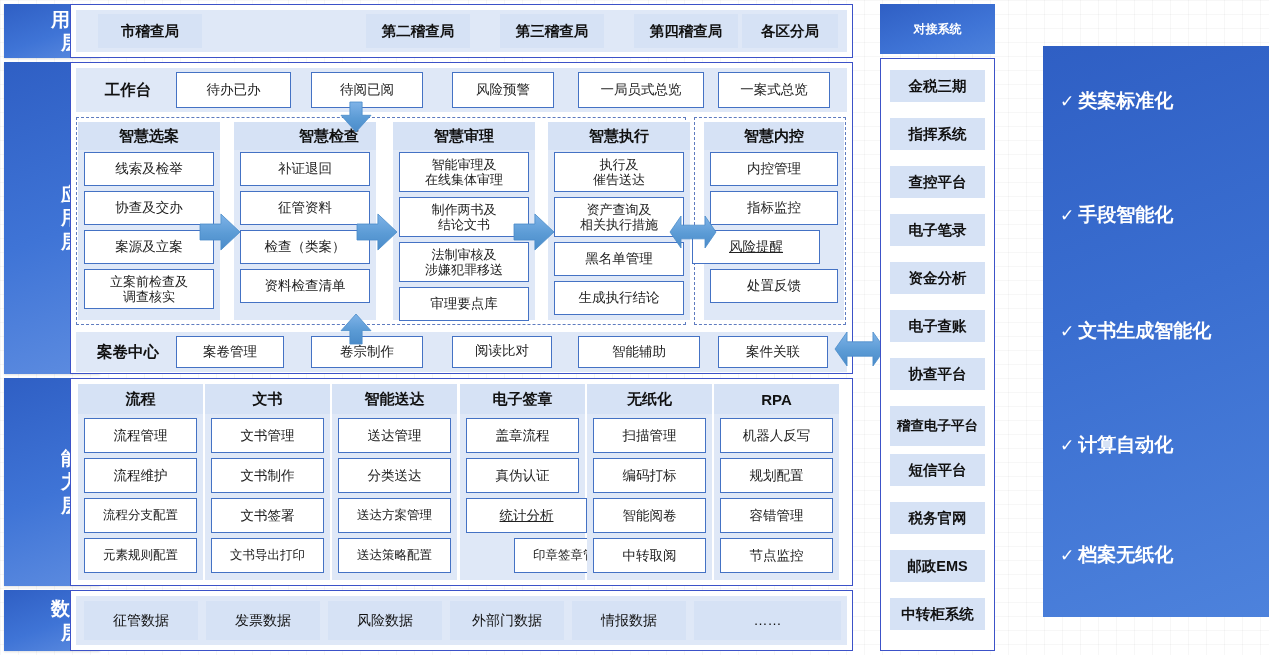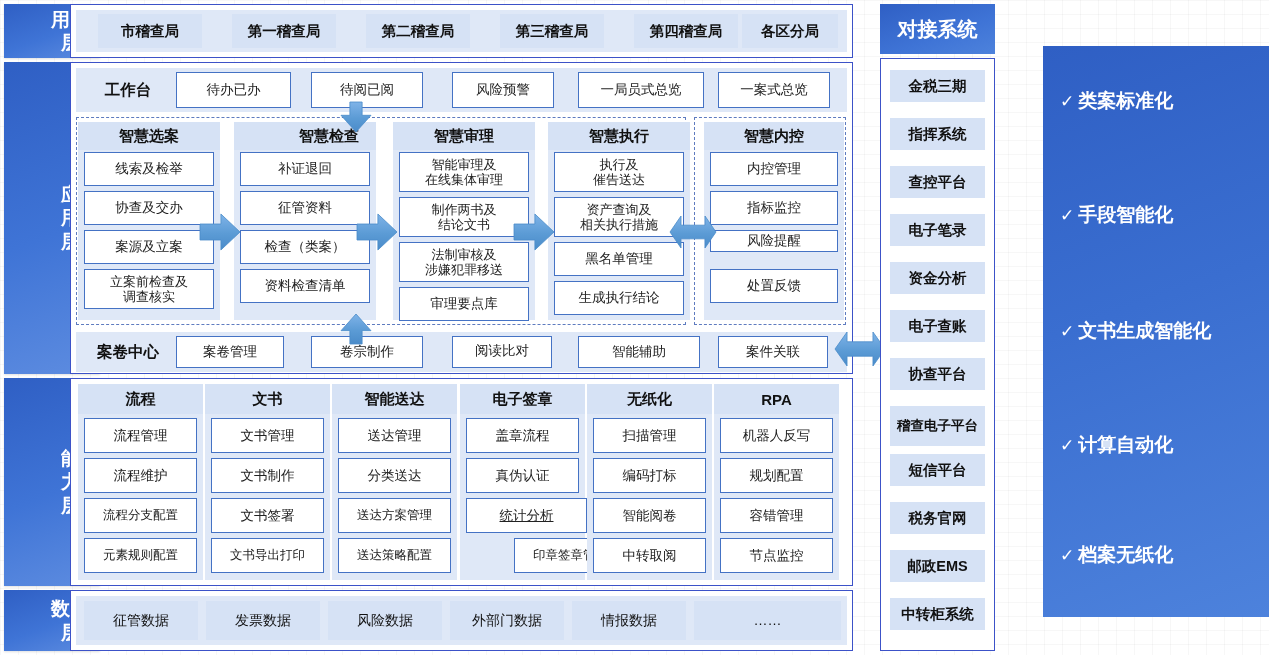--- a/index.html
+++ b/index.html
@@ -77,21 +77,21 @@
   }
 
   
   .arrow{position:absolute;}
   .arrow svg{display:block;}
 
   
   .sys-head{
     position:absolute;
     background:linear-gradient(160deg,#2f5fc4 0%,#3f74d6 60%,#4d82dc 100%);
-    color:#fff;font-weight:bold;font-size:20px;
+    color:#fff;font-weight:bold;font-size:12px;
     display:flex;align-items:center;justify-content:center;
     box-sizing:border-box;
   }
   .sys-body{
     position:absolute;border:1.5px solid #3c52c8;background:#fff;box-sizing:border-box;
   }
   .sys-chip{
     position:absolute;background:#d6e2f5;color:#111;font-weight:bold;font-size:14.5px;
     display:flex;align-items:center;justify-content:center;text-align:center;
     line-height:1.15;box-sizing:border-box;
@@ -136,21 +136,20 @@
     </div>
     <div class="rail" style="left: 4px; top: 590px; height: 61px;">
       <div>
         <span>数据</span>
         <span>层</span>
       </div>
     </div>
     <div class="layerbox" style="left: 70px; top: 4px; width: 783px; height: 54px;"></div>
     <div class="innerband" style="left: 76px; top: 10px; width: 771px; height: 42px;"></div>
     <div class="chip chip-fill" style="left: 98px; top: 14px; width: 104px; height: 34px;">市稽查局</div>
-    <div class="chip chip-fill" style="left: 232px; top: 14px; width: 104px; height: 34px;">第一稽查局</div>
     <div class="chip chip-fill" style="left: 366px; top: 14px; width: 104px; height: 34px;">第二稽查局</div>
     <div class="chip chip-fill" style="left: 500px; top: 14px; width: 104px; height: 34px;">第三稽查局</div>
     <div class="chip chip-fill" style="left: 634px; top: 14px; width: 104px; height: 34px;">第四稽查局</div>
     <div class="chip chip-fill" style="left: 742px; top: 14px; width: 96px; height: 34px;">各区分局</div>
     <div class="layerbox" style="left: 70px; top: 62px; width: 783px; height: 312px;"></div>
     <div class="innerband" style="left: 76px; top: 68px; width: 771px; height: 44px;"></div>
     <div class="rowlabel" style="left: 84px; top: 68px; width: 88px; height: 44px;">工作台</div>
     <div class="chip chip-outline" style="left: 176px; top: 72px; width: 115px; height: 36px;">待办已办</div>
     <div class="chip chip-outline" style="left: 311px; top: 72px; width: 112px; height: 36px;">待阅已阅</div>
     <div class="chip chip-outline" style="left: 452px; top: 72px; width: 102px; height: 36px;">风险预警</div>
@@ -179,21 +178,21 @@
     <div class="grouppanel" style="left: 548px; top: 122px; width: 142px; height: 198px;"></div>
     <div class="group-title" style="left: 548px; top: 122px; width: 142px; height: 28px;">智慧执行</div>
     <div class="chip chip-outline two" style="left: 554px; top: 152px; width: 130px; height: 40px;">执行及<br>催告送达</div>
     <div class="chip chip-outline two" style="left: 554px; top: 197px; width: 130px; height: 40px;">资产查询及<br>相关执行措施</div>
     <div class="chip chip-outline" style="left: 554px; top: 242px; width: 130px; height: 34px;">黑名单管理</div>
     <div class="chip chip-outline" style="left: 554px; top: 281px; width: 130px; height: 34px;">生成执行结论</div>
     <div class="grouppanel" style="left: 704px; top: 122px; width: 140px; height: 198px;"></div>
     <div class="group-title" style="left: 704px; top: 122px; width: 140px; height: 28px;">智慧内控</div>
     <div class="chip chip-outline" style="left: 710px; top: 152px; width: 128px; height: 34px;">内控管理</div>
     <div class="chip chip-outline" style="left: 710px; top: 191px; width: 128px; height: 34px;">指标监控</div>
-    <div class="chip chip-outline" style="left: 710px; top: 230px; width: 128px; height: 22px;">风险提醒</div>
+    <div class="chip chip-outline" style="left: 692px; top: 230px; width: 128px; height: 34px; text-decoration: underline;">风险提醒</div>
     <div class="chip chip-outline" style="left: 710px; top: 269px; width: 128px; height: 34px;">处置反馈</div>
     <div class="innerband" style="left: 76px; top: 332px; width: 771px; height: 40px;"></div>
     <div class="rowlabel" style="left: 84px; top: 332px; width: 88px; height: 40px;">案卷中心</div>
     <div class="chip chip-outline" style="left: 176px; top: 336px; width: 108px; height: 32px;">案卷管理</div>
     <div class="chip chip-outline" style="left: 311px; top: 336px; width: 112px; height: 32px;">卷宗制作</div>
     <div class="chip chip-outline" style="left: 452px; top: 336px; width: 100px; height: 32px; font-family: Liberation Mono, monospace;">阅读比对</div>
     <div class="chip chip-outline" style="left: 578px; top: 336px; width: 122px; height: 32px;">智能辅助</div>
     <div class="chip chip-outline" style="left: 718px; top: 336px; width: 110px; height: 32px;">案件关联</div>
     <div class="arrow" style="left: 198px; top: 212px;">
       <svg width="44" height="40" viewBox="0 0 44 40">

